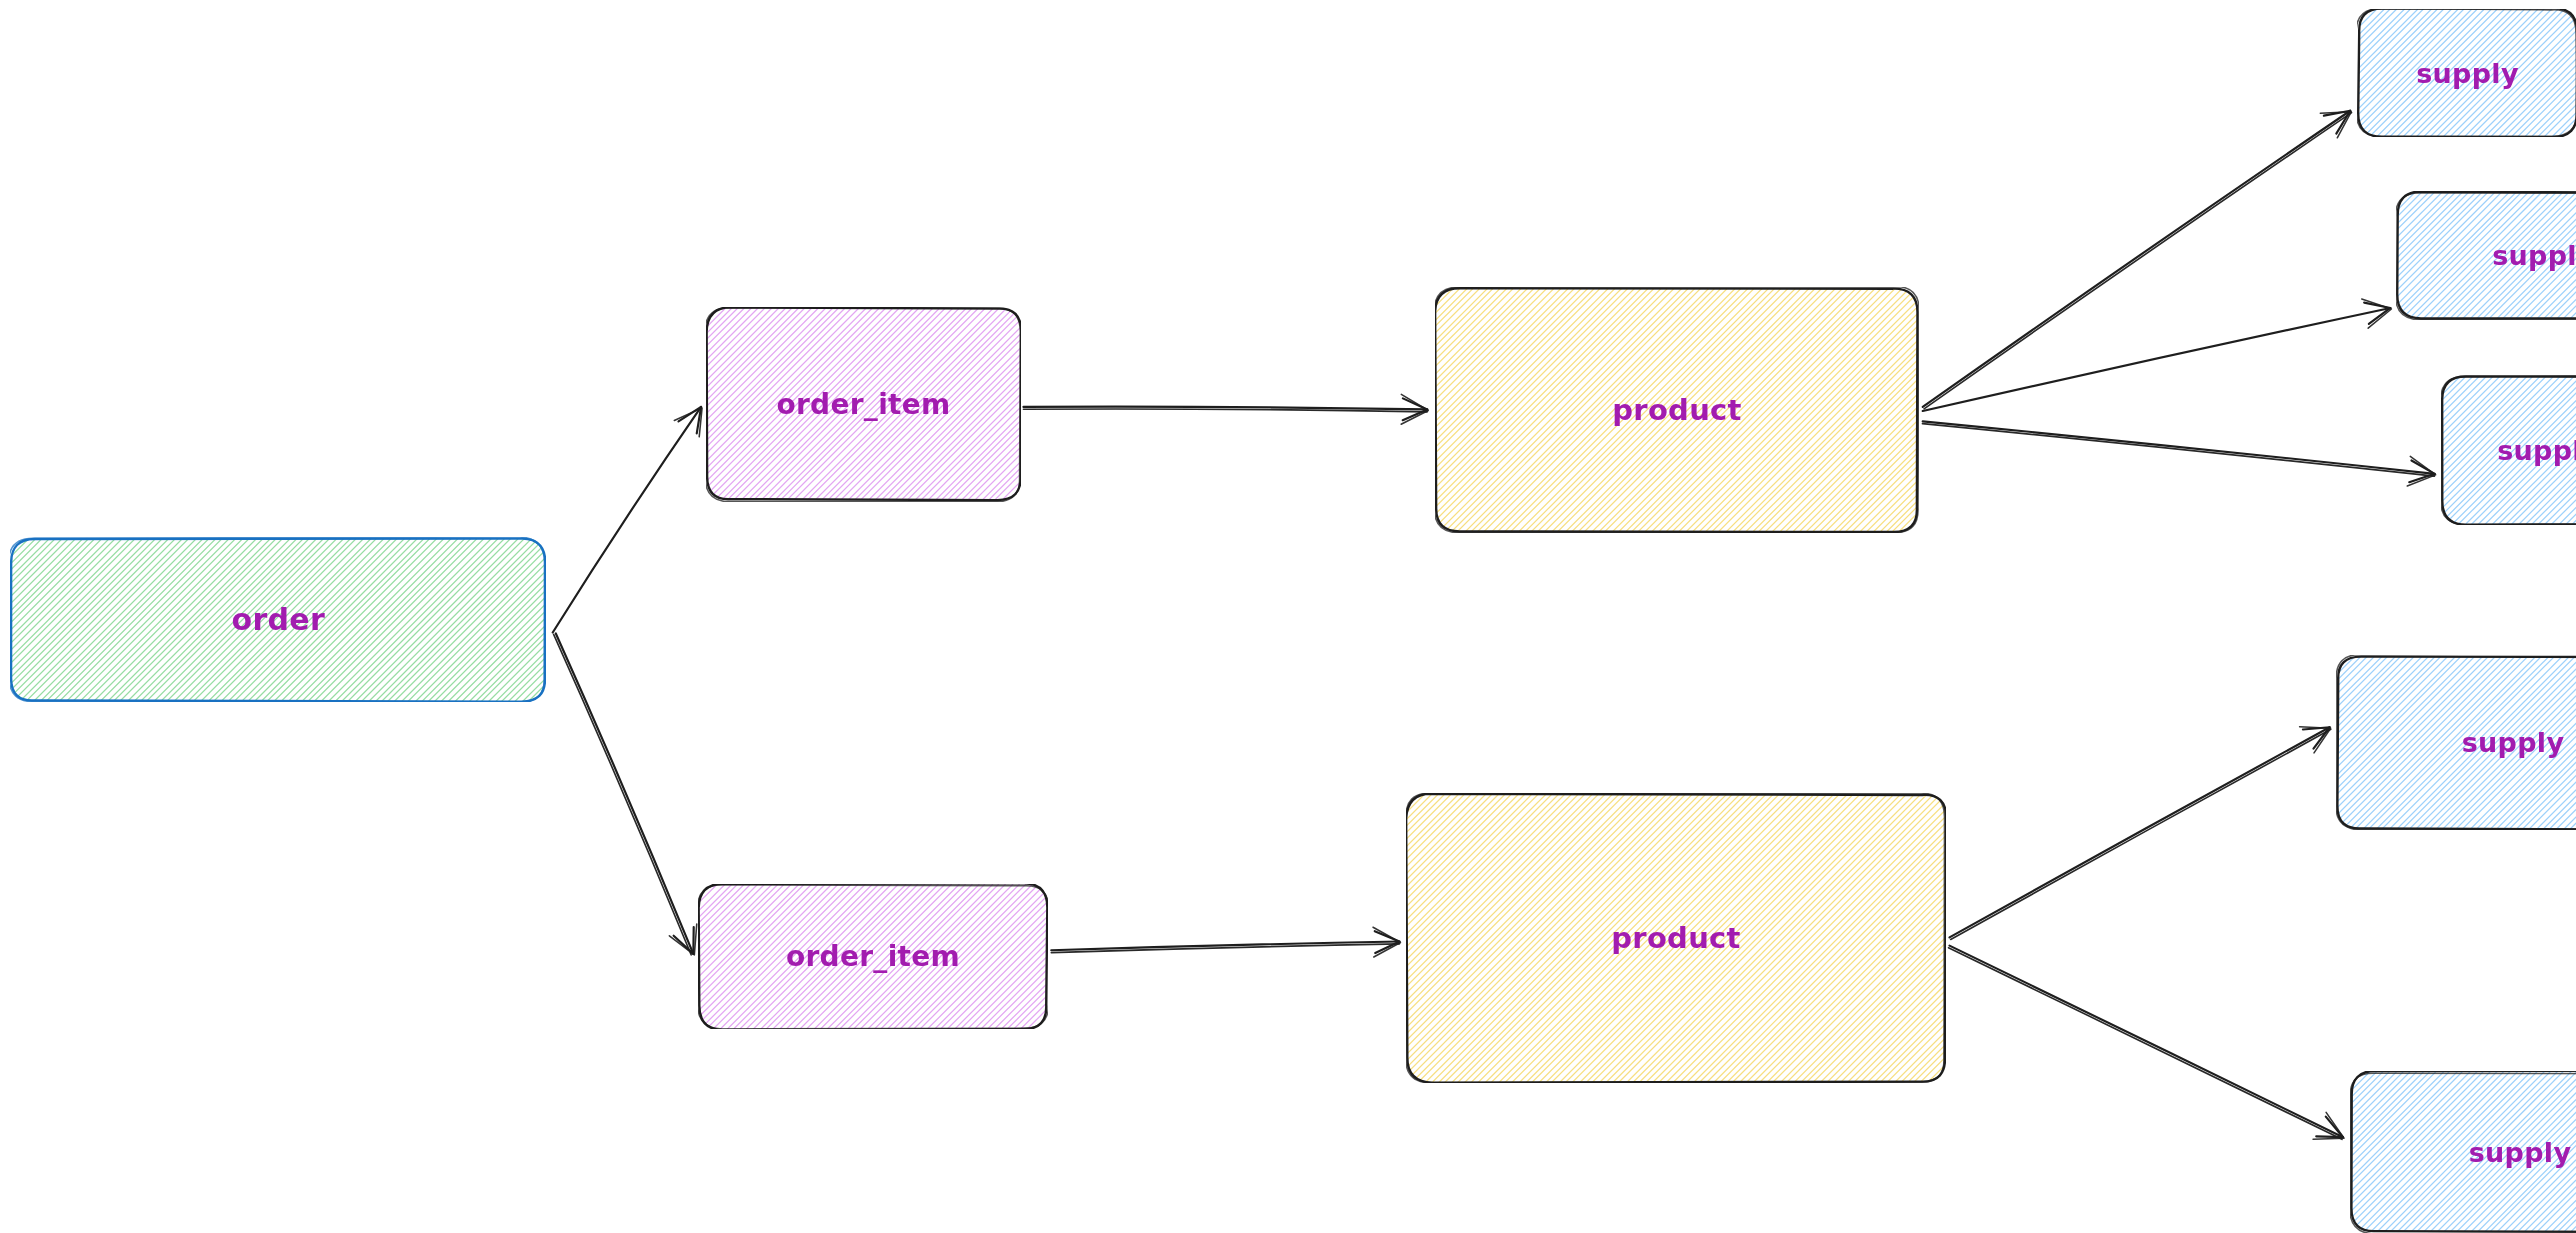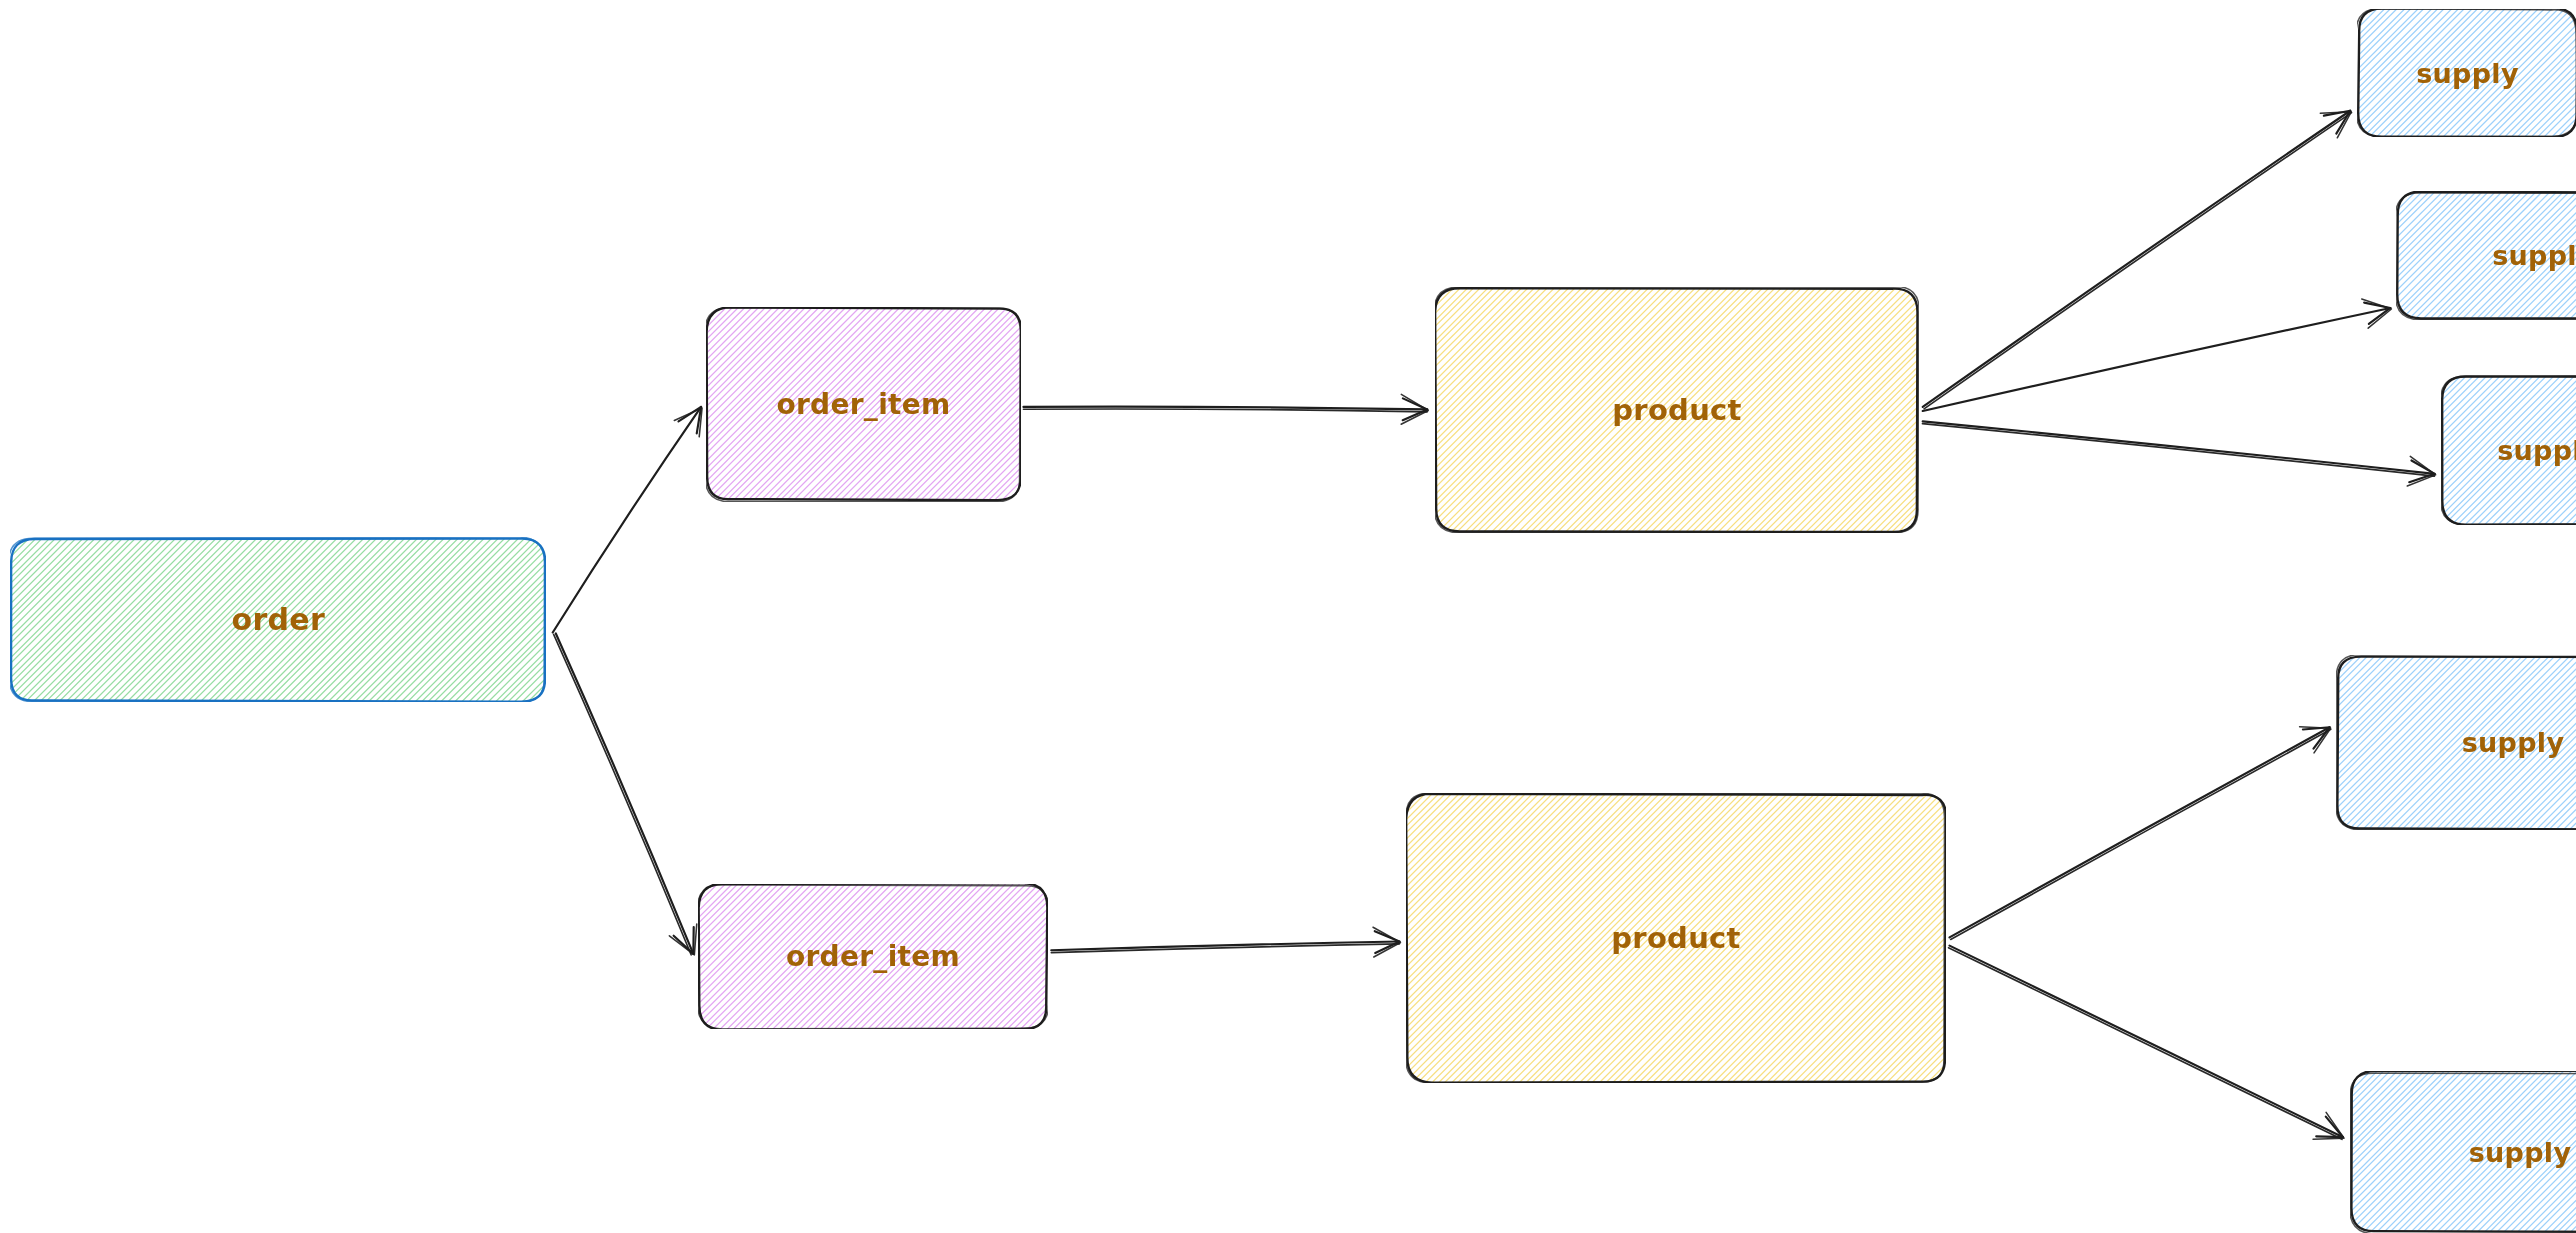--- a/index.html
+++ b/index.html
@@ -1,21 +1,21 @@
 <!DOCTYPE html>
 <html style="font-size:8.2px"><head>
 <meta charset="utf-8">
 <style>
   html,body{margin:0;padding:0;background:#ffffff;}
   body{width:2700px;height:1233px;overflow:hidden;font-family:"DejaVu Sans",sans-serif;}
   #stage{position:relative;width:2700px;height:1233px;background:#ffffff;}
   #wires{position:absolute;left:0;top:0;width:2700px;height:1233px;pointer-events:none;}
   .node{position:absolute;box-sizing:border-box;display:flex;align-items:center;justify-content:center;}
   .node .shape{position:absolute;left:0;top:0;width:100%;height:100%;}
-  .node .label{position:relative;z-index:3;color:#a16207;text-align:left;white-space:nowrap;
+  .node .label{position:relative;z-index:3;color:#a21caf;text-align:left;white-space:nowrap;
     font-family:"DejaVu Sans",sans-serif;font-weight:700;letter-spacing:0.3px;}
 </style>
 </head>
 <body>
 
 <div id="stage">
   <svg id="wires" viewBox="0 0 5240 2394">
       <g>
         <path d="M 1072 1228 Q 1211.0944059862643 1005.7744039361737 1360 790" fill="none" stroke="#1e1e1e" stroke-width="4.2" stroke-linecap="round" opacity="1"></path>
         <path d="M 1351.6305817411287 841.3220502124386 L 1360 790 L 1316.1971128447944 818.0233309381367" fill="none" stroke="#1e1e1e" stroke-width="4.2" stroke-linecap="round" stroke-linejoin="round"></path>

